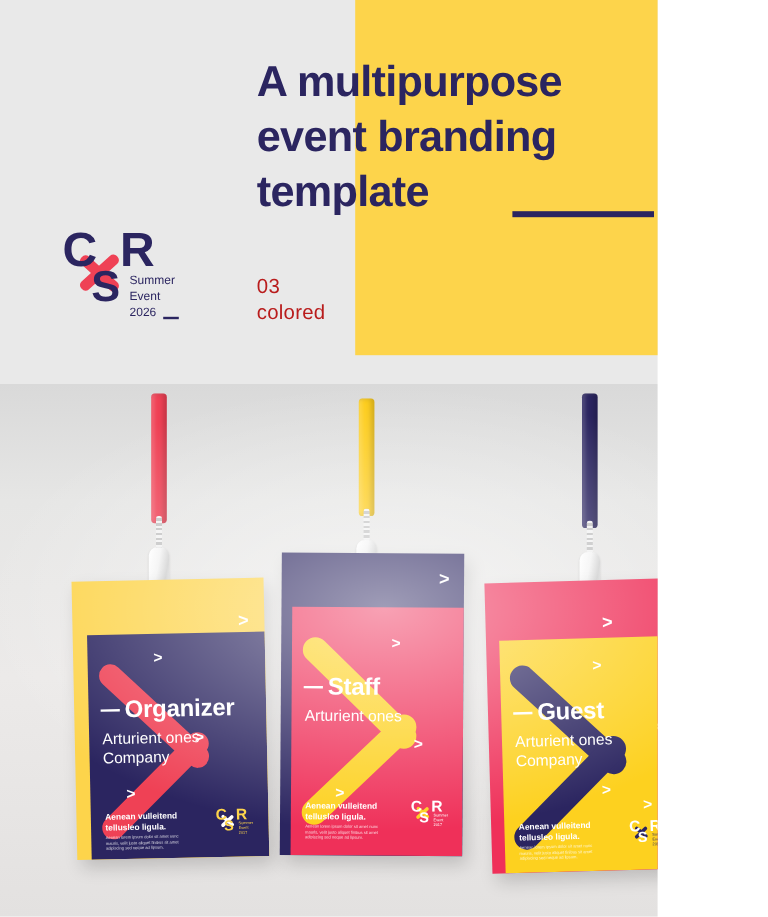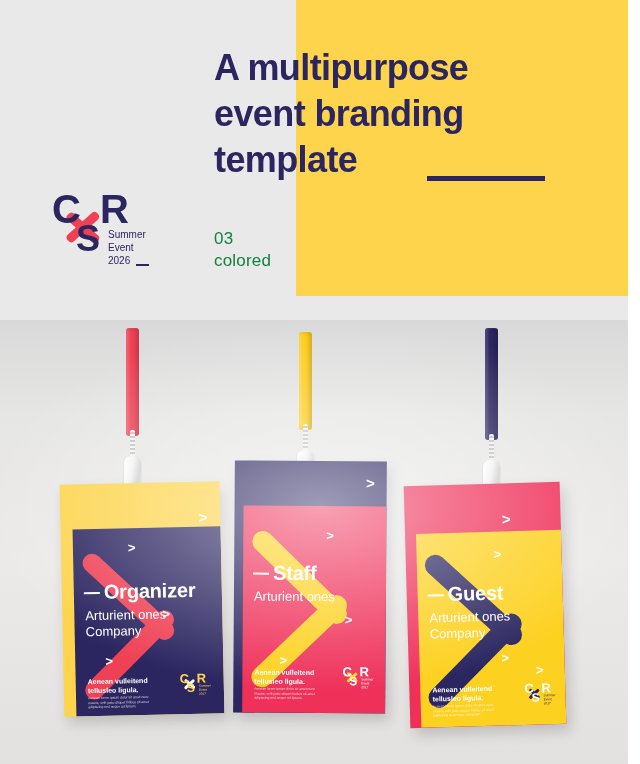--- a/index.html
+++ b/index.html
@@ -4,21 +4,21 @@
 <style>
   * { box-sizing: border-box; margin: 0; padding: 0; }
   html, body {
     width: 640px; height: 764px;
     background: #ffffff;
     font-family: "Liberation Sans", sans-serif;
     overflow: hidden;
   }
   #page {
     position: relative;
-    width: 628px; height: 764px;
+    width: 548px; height: 764px;
     overflow: hidden;
     text-decoration: underline;
   }
 
   
   #hero {
     position: absolute; left: 0; top: 0;
     width: 640px; height: 320px;
     background: #e9e9e9;
     overflow: hidden;
@@ -40,21 +40,21 @@
   }
   #hero-rule {
     position: absolute; left: 427px; top: 176px;
     width: 118px; height: 5px;
     background: #2b2560;
   }
   #hero-subtitle {
     position: absolute; left: 214px; top: 228px;
     font-size: 17px;
     line-height: 22px;
-    color: #15803d;
+    color: #b91c1c;
     letter-spacing: 0.2px;
     white-space: pre-line;
   }
 
   
   #hero-logo {
     position: absolute; left: 52px; top: 192px;
     width: 108px; height: 86px;
   }
   #hero-logo .lg-letters {

